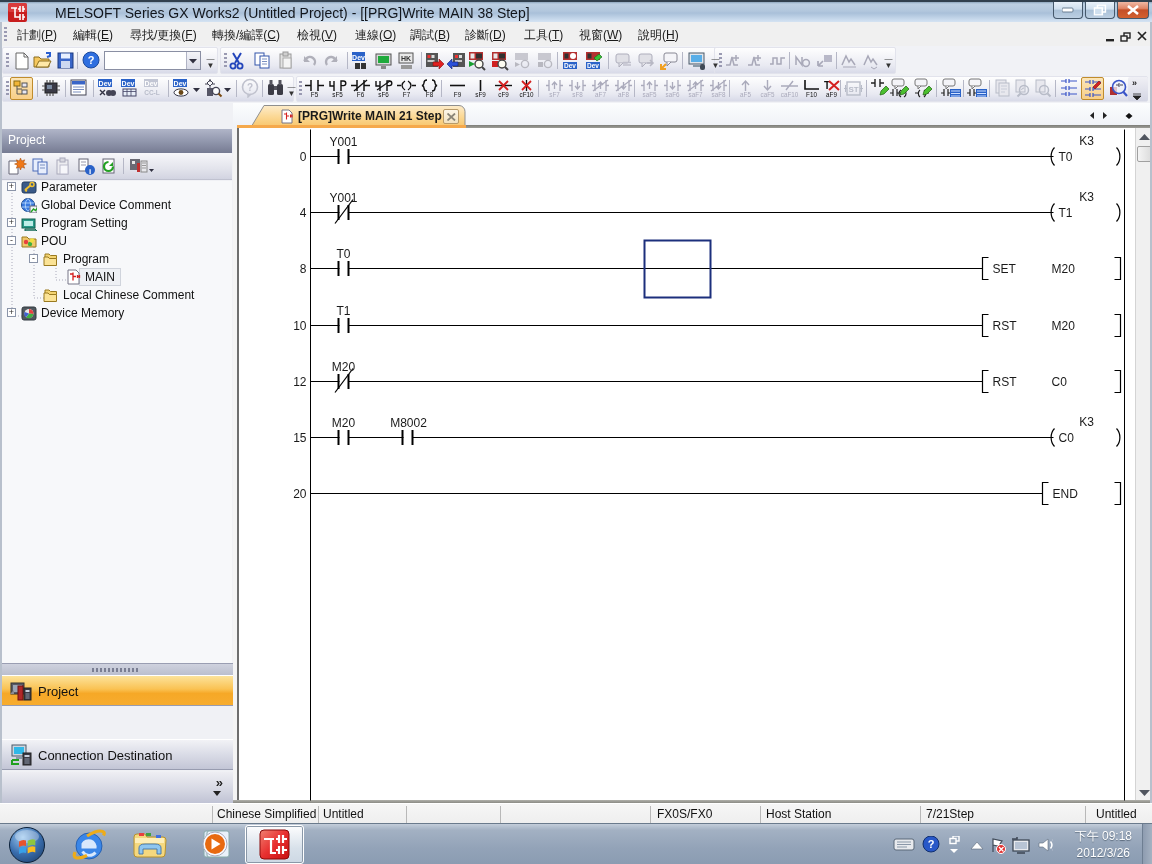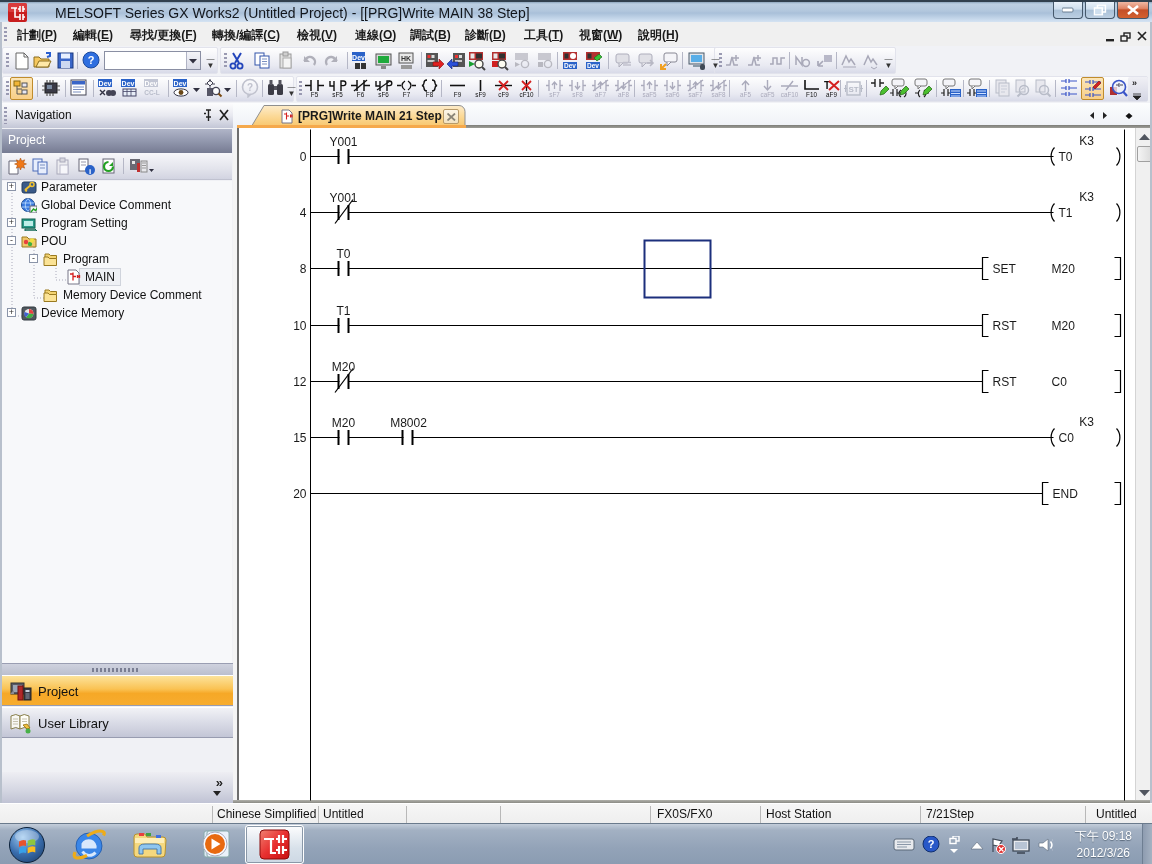--- a/index.html
+++ b/index.html
@@ -12,21 +12,21 @@
   background:linear-gradient(#8ea6bd 0%, #bccfe2 10%, #b2c7dd 45%, #a9c0d9 55%, #cbdcee 90%, #d4e3f2 100%);
   border-top:2px solid #31404e; }
 #titlebar .ttext { position:absolute; left:55px; top:3px; font-size:14px; color:#12161c; white-space:nowrap; }
 .capbtn { position:absolute; top:0px; height:17px; border:1px solid #45586b; border-top:none;
   border-radius:0 0 4px 4px; background:linear-gradient(#e8f1fa 0%, #cfdfee 45%, #a9c0d7 50%, #bccfe2 100%); }
 .capbtn .glyph { position:absolute; left:50%; top:50%; transform:translate(-50%,-50%); }
 #btnclose { background:linear-gradient(#f0b8a4 0%, #e08566 40%, #c44f28 50%, #d3602f 100%); }
 
 
 #menubar { left:0; top:24px; width:1152px; height:22px; background:#f0f0f0; }
-.menuitem { position:absolute; top:3px; font-size:12px; color:#1a1a1a; white-space:nowrap;font-weight:bold; }
+.menuitem { position:absolute; top:3px; font-size:12px; color:#1a1a1a; white-space:nowrap; }
 .menuitem u { text-decoration:underline; }
 .grip { position:absolute; width:3px; background:repeating-linear-gradient(#9a9ab2 0 2px, transparent 2px 4px); }
 
 
 .toolrow { left:0; width:1152px; background:#f1f2f6; }
 #toolrow1 { top:46px; height:29px; }
 #toolrow2 { top:75px; height:28px; }
 .tgroup { position:absolute; top:1px; bottom:1px; background:linear-gradient(#fefefe, #e9eaf2 70%, #d8dae8); border-radius:2px; border:1px solid #e2e3ec; }
 .ti { position:absolute; width:20px; height:20px; }
 .ti svg { position:absolute; left:0; top:0; }
@@ -713,28 +713,20 @@
         </svg>
       </div>
     <div class="abs" style="left:1128px;top:2px;width:20px;height:24px;background:linear-gradient(#f0f0f5,#d4d6e4);border-radius:2px">
         <div style="position:absolute;left:4px;top:1px;font-size:9px;font-weight:bold;color:#222">»</div>
         <svg style="position:absolute;left:5px;top:15px" width="9" height="9">
           <path d="M0 2 h8 M0 4 h8 l-4 4 z" fill="#222" stroke="#222" stroke-width="0.8"></path>
         </svg>
       </div>
   </div>
   <div class="abs" id="navpanel">
-    <div id="navhdr">
-        <div class="grip" style="left:4px;top:4px;height:17px"></div>
-        <div class="t">Navigation</div>
-<svg class="abs" style="left:203px;top:6px" width="26" height="13" viewBox="0 0 26 13">
-          <path d="M3 1 h5 M5.5 1 v7 M3 8 h5 M5.5 8 v4 M1 4.5 h2" stroke="#222" stroke-width="1.4" fill="none"></path>
-          <path d="M17 1 l8 10 M25 1 l-8 10" stroke="#222" stroke-width="1.7"></path>
-        </svg>
-      </div>
     <div id="prjhdr">
         <div class="t">Project</div>
       </div>
     <div id="navtools">
 <svg class="abs" style="left:6px;top:4px" width="20" height="20">
           <path d="M2 4 h9 v13 h-9 z" fill="#fff" stroke="#667"></path>
           <path d="M13.5 1 l1.2 3 3 -1.2 -1.2 3 3 1.2 -3 1.2 1.2 3 -3 -1.2 -1.2 3 -1.2 -3 -3 1.2 1.2 -3 -3 -1.2 3 -1.2 -1.2 -3 3 1.2 z" fill="#f07818" stroke="#a04808" stroke-width="0.5"></path>
         </svg>
 <svg class="abs" style="left:30px;top:4px" width="20" height="20">
           <rect x="2" y="2" width="9" height="12" fill="#e8eefc" stroke="#4a6ab8"></rect>
@@ -813,21 +805,21 @@
         <div class="abs" style="left:78px;top:87px;width:42px;height:18px;background:#eef0f4;border:1px solid #d0d4dc"></div>
         <svg class="ticon" style="left:64px;top:88px" width="16" height="17">
           <path d="M3 1 h8 l3 3 v11 h-11 z" fill="#fff" stroke="#778"></path>
           <path d="M5 5 h3 m0 -1.5 v8 m0 -4 h3 m1.5 0 h2 m-2 -1.5 v3 m2 -3 v3" stroke="#d42020" stroke-width="1.3" fill="none"></path>
         </svg>
         <div class="trow" style="left:84px;top:87px">MAIN</div>
         <svg class="ticon" style="left:42px;top:106px" width="16" height="17">
           <path d="M2 3 h4 l1.5 1.5 h6 v3 h-11.5 z" fill="#f4d472" stroke="#9a7a20"></path>
           <path d="M1 6 h4 l1.5 1.5 h7 v7 h-12.5 z" fill="#fbe396" stroke="#9a7a20"></path>
         </svg>
-        <div class="trow" style="left:62px;top:105px">Memory Device Comment</div>
+        <div class="trow" style="left:62px;top:105px">Local Chinese Comment</div>
         <div class="texp" style="left:6px;top:127px">+</div>
         <svg class="ticon" style="left:20px;top:124px" width="16" height="17">
           <rect x="1" y="2" width="14" height="13" rx="2" fill="#50585e" stroke="#30383e"></rect>
           <circle cx="8" cy="8.5" r="4.5" fill="#e8e8e8"></circle>
           <path d="M8 8.5 L8 4 A4.5 4.5 0 0 1 12.4 9 z" fill="#e84040"></path>
           <path d="M8 8.5 L12.4 9 A4.5 4.5 0 0 1 5 12.2 z" fill="#40b040"></path>
           <path d="M8 8.5 L5 12.2 A4.5 4.5 0 0 1 3.6 7 z" fill="#4060d0"></path>
         </svg>
         <div class="trow" style="left:40px;top:123px">Device Memory</div>
       </div>
@@ -839,28 +831,30 @@
 <svg class="ic" width="24" height="24">
           <rect x="2" y="4" width="13" height="11" fill="#5a5a64" stroke="#333"></rect>
           <rect x="4" y="6" width="9" height="7" fill="#9aa4b4"></rect>
           <path d="M1 15 l4 -4 v4 z" fill="#8a8a94"></path>
           <rect x="9" y="7" width="5" height="14" fill="#b02828" stroke="#701010"></rect>
           <rect x="15" y="9" width="7" height="12" fill="#3a3a44" stroke="#222"></rect>
           <rect x="16.5" y="11" width="4" height="2" fill="#c8d0dc"></rect>
           <path d="M16.5 15 h4 m-4 2 h4 m-4 2 h4" stroke="#8a94a4"></path>
         </svg>
       </div>
-    <div class="navbtn" style="top:604px">
-        <div class="t">User Library</div>
+    <div class="navbtn" style="top:636px">
+        <div class="t">Connection Destination</div>
 <svg class="ic" width="24" height="24">
-          <path d="M2 5 q5 -3 9 0 v13 q-4 -3 -9 0 z" fill="#f8f8f4" stroke="#887f4a"></path>
-          <path d="M20 5 q-5 -3 -9 0 v13 q4 -3 9 0 z" fill="#fffef8" stroke="#887f4a"></path>
-          <path d="M4 8 h5 m-5 2.5 h5 m-5 2.5 h5 M13 8 h5 m-5 2.5 h5" stroke="#b8b29a" stroke-width="0.8"></path>
-          <path d="M14 14 l4 4 3 -1 -3 -4 z" fill="#f0c040" stroke="#96700a" stroke-width="0.8"></path>
-          <circle cx="19" cy="20" r="2.5" fill="#48b048"></circle>
+          <rect x="3" y="2" width="14" height="11" fill="#cdd5df" stroke="#4a5a6a"></rect>
+          <rect x="5" y="4" width="10" height="7" fill="#30b8e8"></rect>
+          <rect x="7" y="14" width="6" height="2" fill="#8a9aa8"></rect>
+          <path d="M3 17 h7 m-7 0 v4 h7" stroke="#20a020" stroke-width="2" fill="none"></path>
+          <rect x="14" y="10" width="8" height="12" fill="#3a3a44" stroke="#222"></rect>
+          <rect x="15.5" y="12" width="5" height="2" fill="#c8d0dc"></rect>
+          <path d="M15.5 16 h5 m-5 2 h5 m-5 2 h5" stroke="#8a94a4"></path>
         </svg>
       </div>
     <div id="navbottom">
         <div style="position:absolute;right:10px;top:3px;font-size:13px;font-weight:bold;color:#222">»</div>
 <svg style="position:absolute;right:11px;top:19px" width="9" height="6">
           <path d="M0 0 h8 l-4 5 z" fill="#222"></path>
         </svg>
       </div>
   </div>
   <div class="abs" id="editor">

